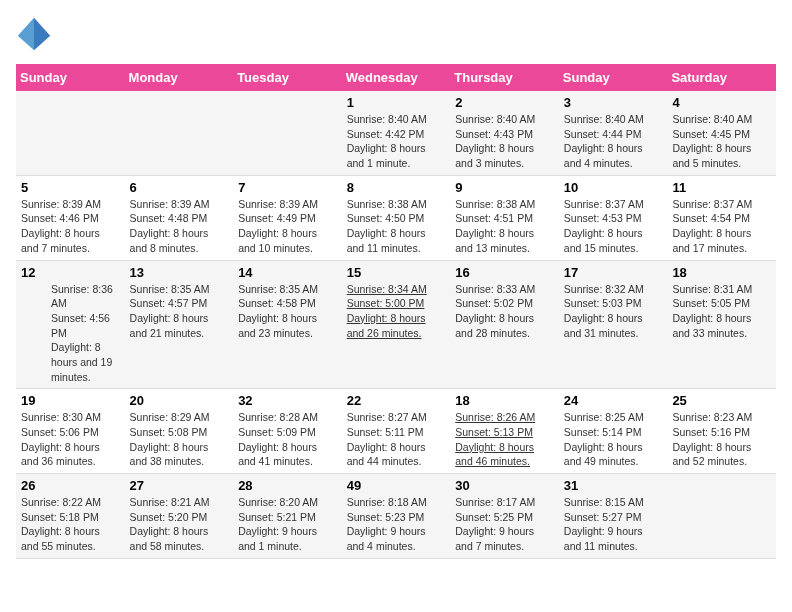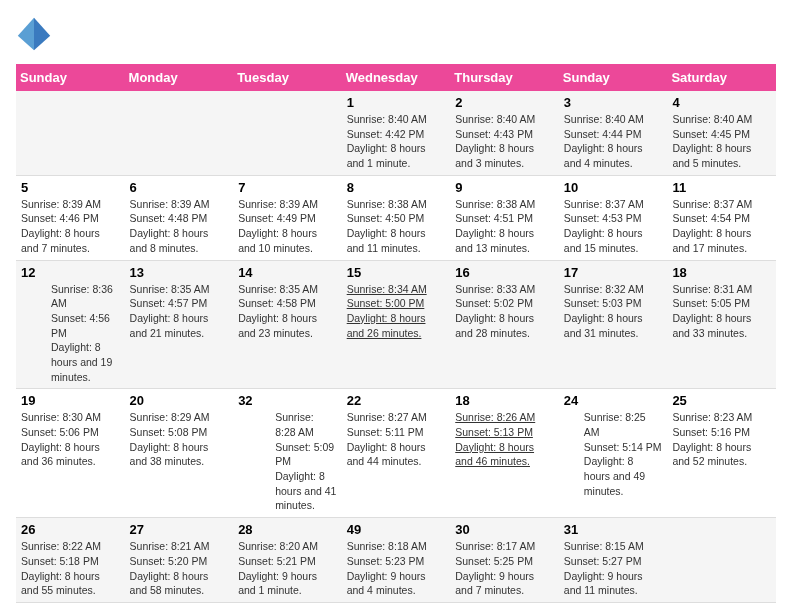--- a/index.html
+++ b/index.html
@@ -259,39 +259,39 @@
 Daylight: 8 hours and 36 minutes.</div>
         </td>
         <td>
           <span class="day-num">20</span>
           <div class="day-info" style="white-space: pre-line;">Sunrise: 8:29 AM
 Sunset: 5:08 PM
 Daylight: 8 hours and 38 minutes.</div>
         </td>
         <td>
           <span class="day-num">32</span>
-          <div class="day-info" style="white-space: pre-line; margin-left: 37px;">Sunrise: 8:28 AM
+          <div class="day-info" style="white-space: pre-line;">Sunrise: 8:28 AM
 Sunset: 5:09 PM
 Daylight: 8 hours and 41 minutes.</div>
         </td>
         <td>
           <span class="day-num">22</span>
           <div class="day-info" style="white-space: pre-line;">Sunrise: 8:27 AM
 Sunset: 5:11 PM
 Daylight: 8 hours and 44 minutes.</div>
         </td>
         <td>
           <span class="day-num">18</span>
           <div class="day-info" style="white-space: pre-line; text-decoration: underline;">Sunrise: 8:26 AM
 Sunset: 5:13 PM
 Daylight: 8 hours and 46 minutes.</div>
         </td>
         <td>
           <span class="day-num">24</span>
-          <div class="day-info" style="white-space: pre-line; margin-left: 20px;">Sunrise: 8:25 AM
+          <div class="day-info" style="white-space: pre-line;">Sunrise: 8:25 AM
 Sunset: 5:14 PM
 Daylight: 8 hours and 49 minutes.</div>
         </td>
         <td>
           <span class="day-num">25</span>
           <div class="day-info" style="white-space: pre-line;">Sunrise: 8:23 AM
 Sunset: 5:16 PM
 Daylight: 8 hours and 52 minutes.</div>
         </td>
       </tr>

